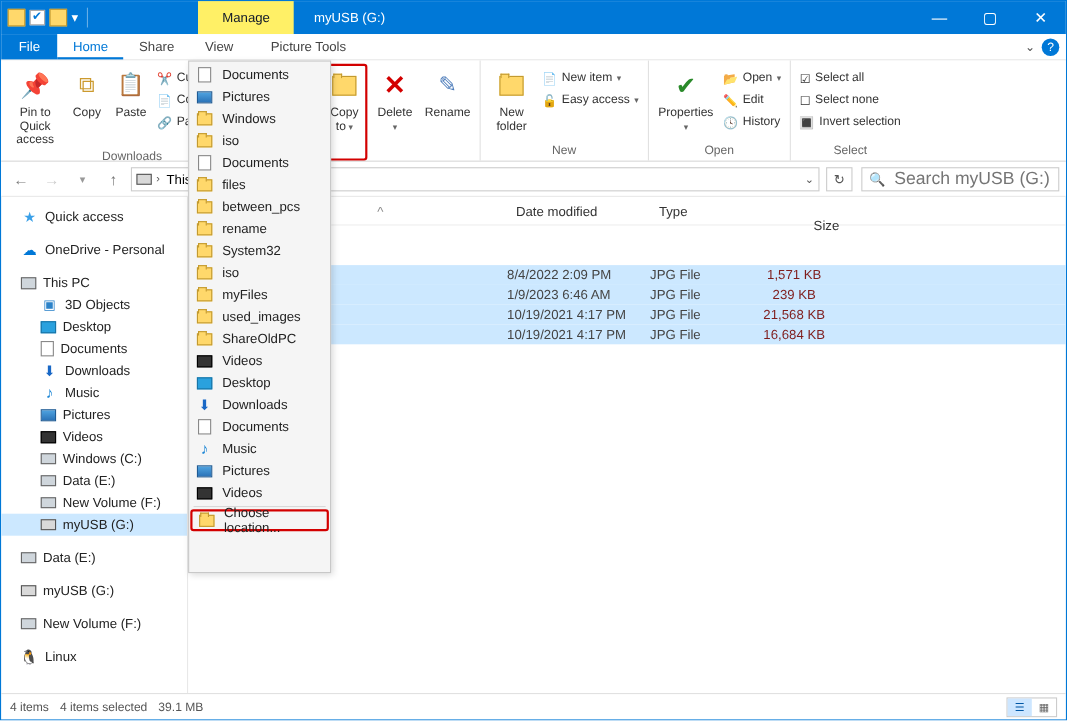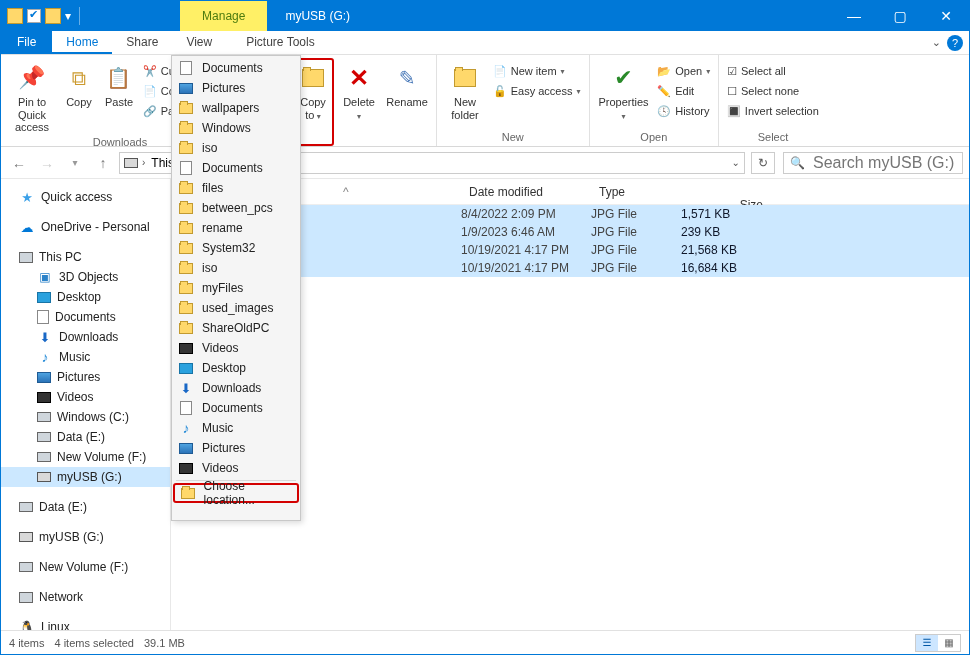--- a/index.html
+++ b/index.html
@@ -7,21 +7,21 @@
   .window { width:970px; height:655px; border:1px solid #0078d7; display:flex; flex-direction:column; overflow:hidden; }
 
   
   .titlebar { height:30px; background:#0078d7; color:#fff; display:flex; align-items:stretch; }
   .titlebar-left { display:flex; align-items:center; gap:4px; padding:0 6px; }
   .tb-icon { width:16px; height:16px; background:#ffd86b; border:1px solid #c29a30; display:flex;align-items:center;justify-content:center; }
   .tb-check { width:14px; height:14px; background:#fff; border:1px solid #aaa; display:inline-block; position:relative;}
   .tb-check::after { content:"✔"; color:#0078d7; position:absolute; top:-2px; left:1px; font-size:11px;}
   .tb-sep { width:1px; height:18px; background:rgba(255,255,255,.4); margin:auto 4px;}
   .title-tabs { display:flex; align-items:flex-end; margin-left:90px; }
-  .contextual { background:#fff066; color:#4d7c0f; height:100%; display:flex; align-items:center; padding:0 22px; font-size:12px;}
+  .contextual { background:#fff066; color:#0f172a; height:100%; display:flex; align-items:center; padding:0 22px; font-size:12px;}
   .title-text { color:#fff; margin-left:18px; font-size:12px; align-self:center;}
   .winbtns { margin-left:auto; display:flex;}
   .winbtns div { width:46px; display:flex;align-items:center;justify-content:center; color:#fff; font-size:14px;}
 
   
   .tabs { height:24px; background:#fff; border-bottom:1px solid #e1e1e1; display:flex; align-items:stretch; position:relative;}
   .tab { padding:0 14px; display:flex;align-items:center; font-size:12px; color:#444; border-bottom:2px solid transparent;}
   .tab-file { background:#0078d7; color:#fff; padding:0 16px;}
   .tab-active { border-bottom:2px solid #0078d7; color:#0078d7; }
   .tabs-right { margin-left:auto; display:flex; align-items:center; padding-right:6px; gap:6px; color:#555;}
@@ -59,27 +59,27 @@
   .ticon { width:16px;height:16px; display:inline-flex;align-items:center;justify-content:center;}
 
   .content { flex:1; display:flex;flex-direction:column;}
   .colheads { height:26px; border-bottom:1px solid #eee; display:flex; align-items:center; font-size:12px; color:#333;}
   .colheads > div { padding:0 8px;}
   .col-name{flex:0 0 290px; display:flex;align-items:center;gap:60px; padding-left:14px;}
   .col-date{flex:0 0 130px;}
   .col-type{flex:0 0 90px;}
   .col-size{flex:0 0 90px; text-align:right;margin-top:27px;}
 
-  .rows { flex:1;}
+  .rows { flex:1;margin-top:36px;}
   .row { height:18px; display:flex; align-items:center; font-size:12px; }
   .row.sel { background:#cce8ff;}
   .row .c-name { flex:0 0 290px; padding-left:14px;}
   .row .c-date { flex:0 0 130px; color:#444;}
   .row .c-type { flex:0 0 90px; color:#444;}
-  .row .c-size { flex:0 0 90px; text-align:left; padding-right:8px; color:#0f172a;}
+  .row .c-size { flex:0 0 90px; text-align:center; padding-right:8px; color:#7f1d1d;}
 
   
   .dropdown { position:absolute; left:170px; top:0; width:130px; background:#f5f5f5; border:1px solid #c8c8c8; box-shadow:2px 2px 6px rgba(0,0,0,.15); z-index:10; padding:2px 0;}
   .dd-item { height:20px; display:flex;align-items:center; gap:8px; padding:0 6px; font-size:12px; color:#222;}
   .dd-icon { width:16px;height:16px;display:inline-flex;align-items:center;justify-content:center;}
   .dd-sep { height:1px; background:#d8d8d8; margin:2px 4px;}
   .dd-item.highlight-red { border-width:2px; margin:0 1px;}
 
   
   .status { height:24px; border-top:1px solid #e1e1e1; display:flex;align-items:center; padding:0 8px; font-size:11px; color:#555; gap:10px;}
@@ -360,24 +360,20 @@
           <span class="ticon drive-ic"></span>
           <span>Data (E:)</span>
         </div>
       <div class="tree-item boldspc">
           <span class="ticon usb-ic"></span>
           <span>myUSB (G:)</span>
         </div>
       <div class="tree-item boldspc">
           <span class="ticon drive-ic"></span>
           <span>New Volume (F:)</span>
-        </div>
-      <div class="tree-item boldspc">
-          <span class="ticon net-ic"></span>
-          <span>Network</span>
         </div>
       <div class="tree-item boldspc">
           <span class="ticon linux-ic">🐧</span>
           <span>Linux</span>
         </div>
     </div>
 
     <div class="content">
       <div class="colheads">
         <div class="col-name">
@@ -427,26 +423,20 @@
         <div class="dd-item">
           <span class="dd-icon">
             <span class="pic-ic"></span>
           </span>
           <span>Pictures</span>
         </div>
         <div class="dd-item">
           <span class="dd-icon">
             <span class="folder-ic"></span>
           </span>
-          <span>wallpapers</span>
-        </div>
-        <div class="dd-item">
-          <span class="dd-icon">
-            <span class="folder-ic"></span>
-          </span>
           <span>Windows</span>
         </div>
         <div class="dd-item">
           <span class="dd-icon">
             <span class="folder-ic"></span>
           </span>
           <span>iso</span>
         </div>
         <div class="dd-item">
           <span class="dd-icon">

